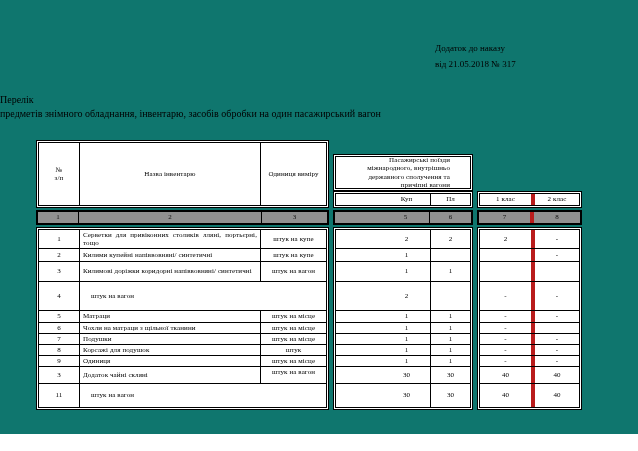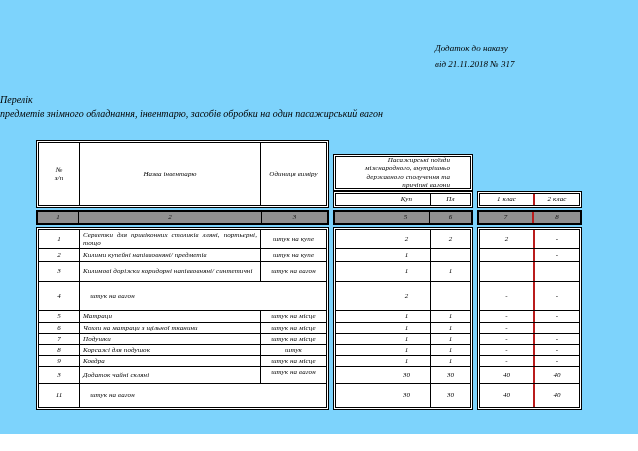--- a/index.html
+++ b/index.html
@@ -1,37 +1,37 @@
 <!DOCTYPE html>
 <html><head>
 <meta charset="utf-8">
 <style>
   * { margin:0; padding:0; box-sizing:border-box; }
   html,body { background:#ffffff; }
   .page {
-    position:relative; width:638px; height:434px; background:#7dd3fc;
-    font-family:"Liberation Serif", serif; color:#000; overflow:hidden;font-style:italic;
+    position:relative; width:638px; height:434px; background:#0f766e;
+    font-family:"Liberation Serif", serif; color:#000; overflow:hidden;
   }
   .order-ref { position:absolute; left:435px; top:40px; font-size:9px; line-height:16px; }
   .title-block { position:absolute; top:93px; left:0; width:100%; text-align:left; font-size:10px; line-height:14px; }
   .tbl { position:absolute; left:36px; top:140px; width:546px; height:272px; font-size:7px; line-height:1.15; letter-spacing:0.1px; }
   .blk { position:absolute; border:3px double #000; background:#fff; display:flex; }
   .cell { display:flex; align-items:center; justify-content:center; text-align:center; overflow:hidden; }
   .prewrap { white-space:pre-line; }
   
   .col-num  { width:41px; border-right:1px solid #000; flex:none; }
   .col-name { flex:1; border-right:1px solid #000; }
   .col-unit { width:65px; flex:none; }
   .name-cell { text-align:justify; justify-content:flex-start; padding:1px 3px; }
   
   .c4 { width:47px; border-right:1px solid #000; flex:none;margin-top:36px; }
   .c5 { width:48px; border-right:1px solid #000; flex:none; }
   .c6 { flex:1; }
   
-  .c7 { width:55px; border-right:2px solid #b91c1c; flex:none; }
+  .c7 { width:55px; border-right:4px solid #b91c1c; flex:none; }
   .c8 { flex:1; }
   
   .hdr-left  { left:0;   top:0;  width:293px; height:68px; }
   .hdr-group { left:297px; top:14px; width:140px; height:37px; align-items:center; justify-content:center; text-align:right; padding:1px 20px; }
   .hdr-sub-mid   { left:297px; top:51px; width:140px; height:17px; }
   .hdr-sub-right { left:441px; top:51px; width:105px; height:17px; }
   
   .strip { border:2px solid #000; background:#919191; color:#111; }
   .strip-left  { left:0;   top:70px; width:293px; height:15px; }
   .strip-mid   { left:297px; top:70px; width:140px; height:15px; }
@@ -43,21 +43,21 @@
   .drow { display:flex; border-bottom:1px solid #000; flex:none; }
   .drow:last-child { border-bottom:none; }
 </style>
 </head>
 <body>
 
 <div class="page">
 
   <div class="order-ref">
     <div>Додаток до наказу</div>
-    <div>від 21.11.2018 № 317</div>
+    <div>від 21.05.2018 № 317</div>
   </div>
 
   <div class="title-block">
     <div>Перелік</div>
     <div>предметів знімного обладнання, інвентарю, засобів обробки на один пасажирський вагон</div>
   </div>
 
   <div class="tbl">
 
     <div class="blk hdr-left">
@@ -96,21 +96,21 @@
     </div>
 
     <div class="blk data-left" id="data-left">
         <div class="drow" style="height: 19px;">
           <div class="cell col-num">1</div>
           <div class="cell col-name name-cell">Серветки для привіконних столиків лляні, портьєрні, тощо</div>
           <div class="cell col-unit">штук на купе</div>
         </div>
         <div class="drow" style="height: 13px;">
           <div class="cell col-num">2</div>
-          <div class="cell col-name name-cell">Килими купейні напіввовняні/ предметів</div>
+          <div class="cell col-name name-cell">Килими купейні напіввовняні/ синтетичні</div>
           <div class="cell col-unit">штук на купе</div>
         </div>
         <div class="drow" style="height: 20px;">
           <div class="cell col-num">3</div>
           <div class="cell col-name name-cell">Килимові доріжки коридорні напіввовняні/ синтетичні</div>
           <div class="cell col-unit">штук на вагон</div>
         </div>
         <div class="drow" style="height: 29px;">
           <div class="cell col-num">4</div>
           <div class="cell col-unit">штук на вагон</div>
@@ -130,21 +130,21 @@
           <div class="cell col-name name-cell">Подушки</div>
           <div class="cell col-unit">штук на місце</div>
         </div>
         <div class="drow" style="height: 11px;">
           <div class="cell col-num">8</div>
           <div class="cell col-name name-cell">Корсажі для подушок</div>
           <div class="cell col-unit">штук</div>
         </div>
         <div class="drow" style="height: 11px;">
           <div class="cell col-num">9</div>
-          <div class="cell col-name name-cell">Ковдра</div>
+          <div class="cell col-name name-cell">Одиниця</div>
           <div class="cell col-unit">штук на місце</div>
         </div>
         <div class="drow" style="height: 17px;">
           <div class="cell col-num">3</div>
           <div class="cell col-name name-cell">Додаток чайні скляні</div>
           <div class="cell col-unit" style="align-items: flex-start; padding-top: 1px;">штук на вагон</div>
         </div>
         <div class="drow" style="height: 23px;">
           <div class="cell col-num">11</div>
           <div class="cell col-unit">штук на вагон</div>

